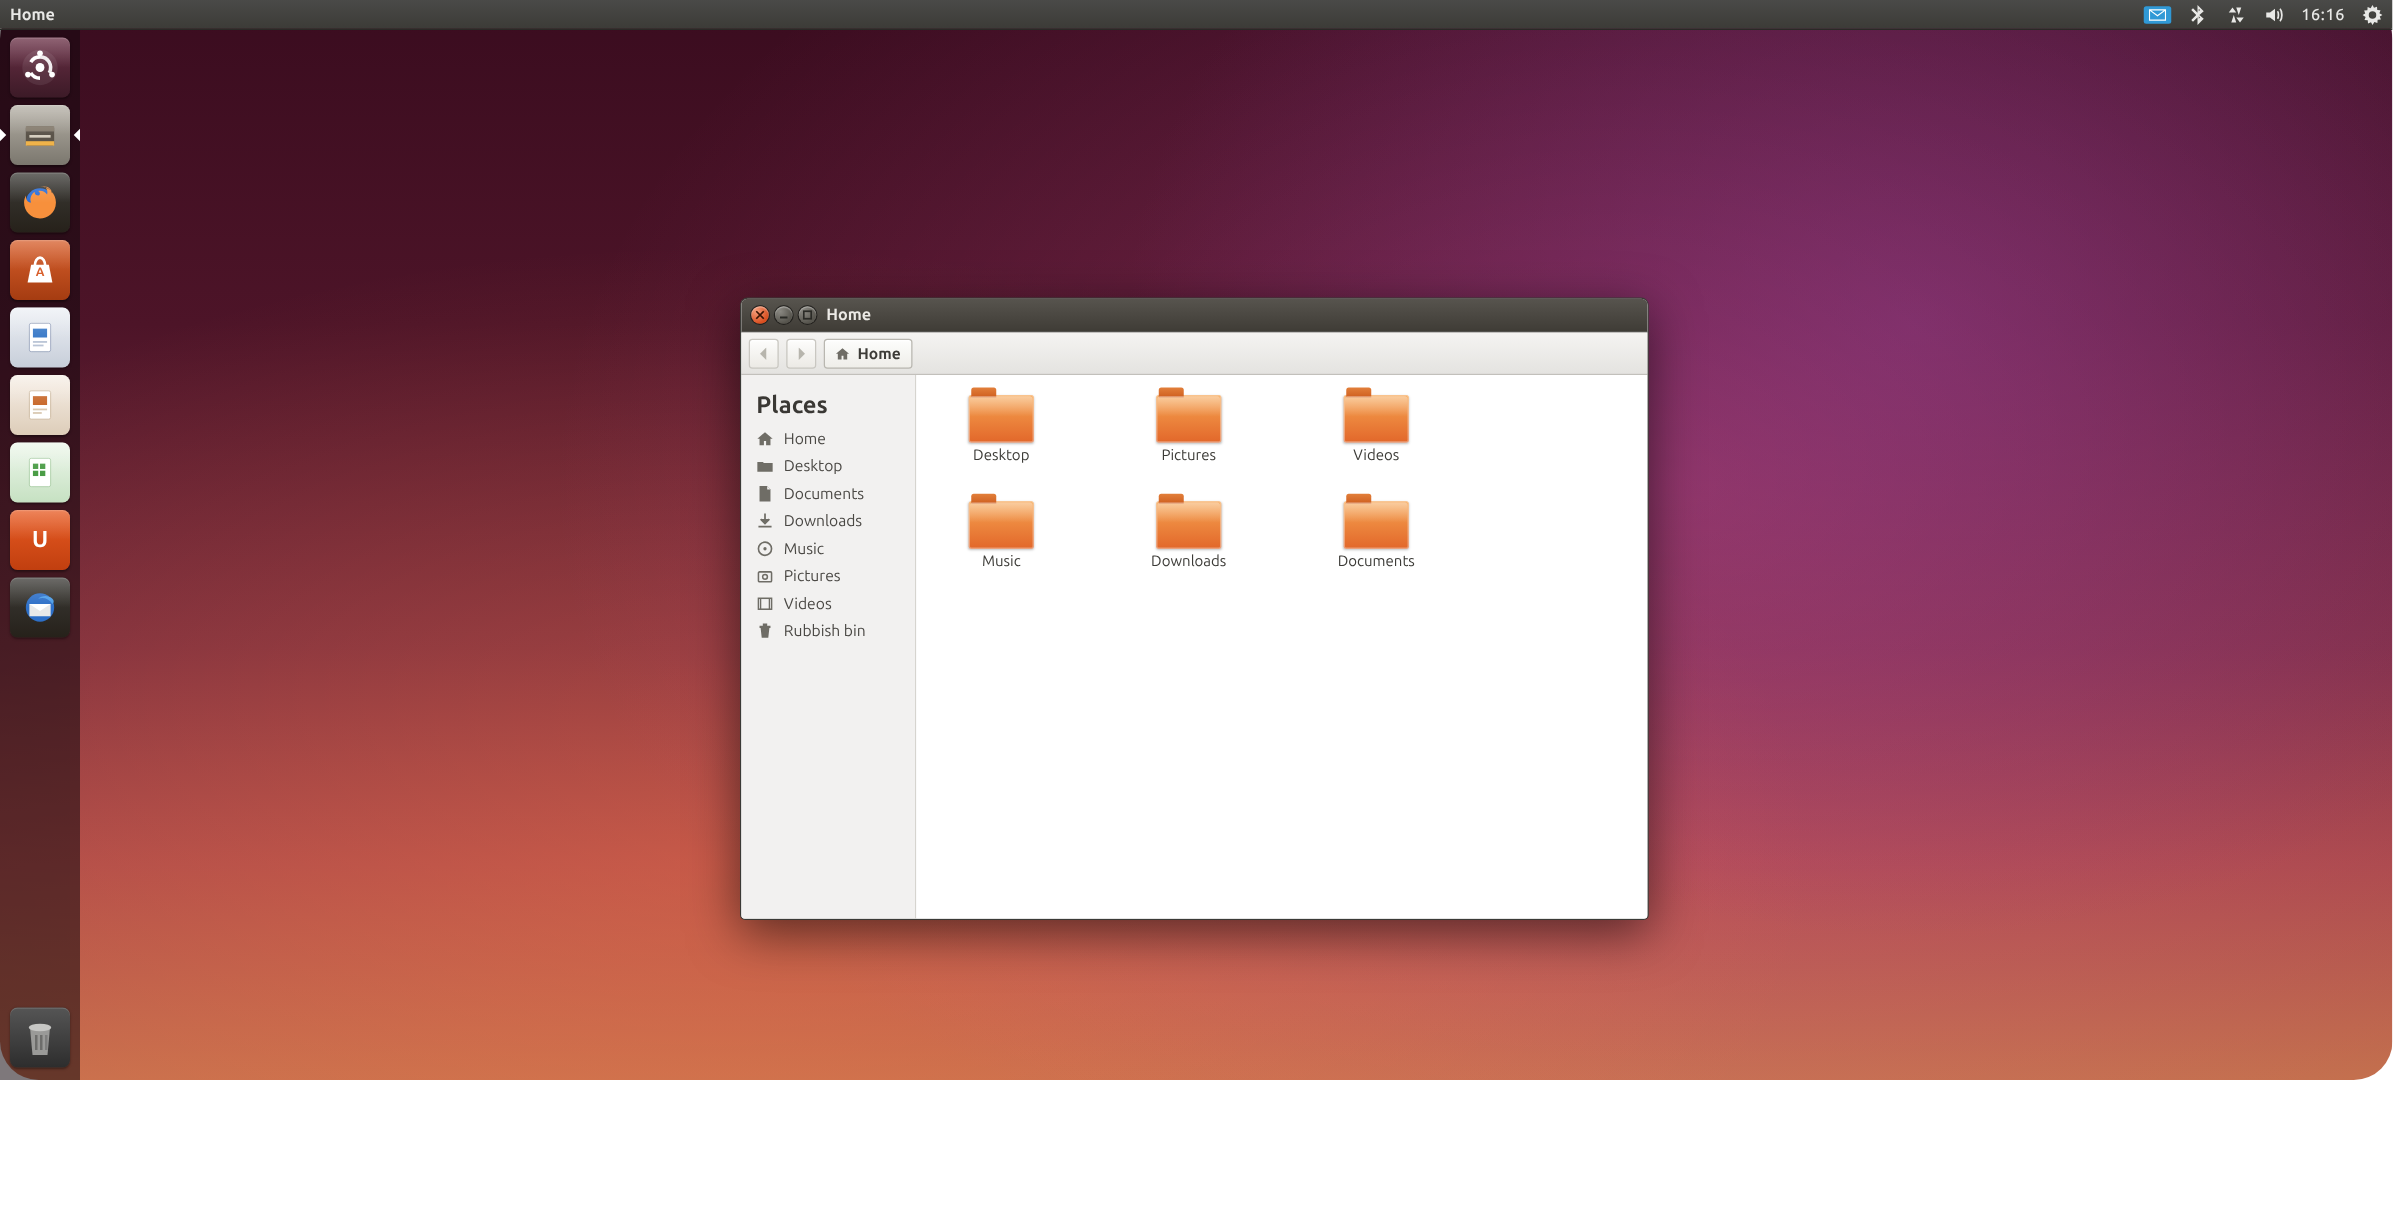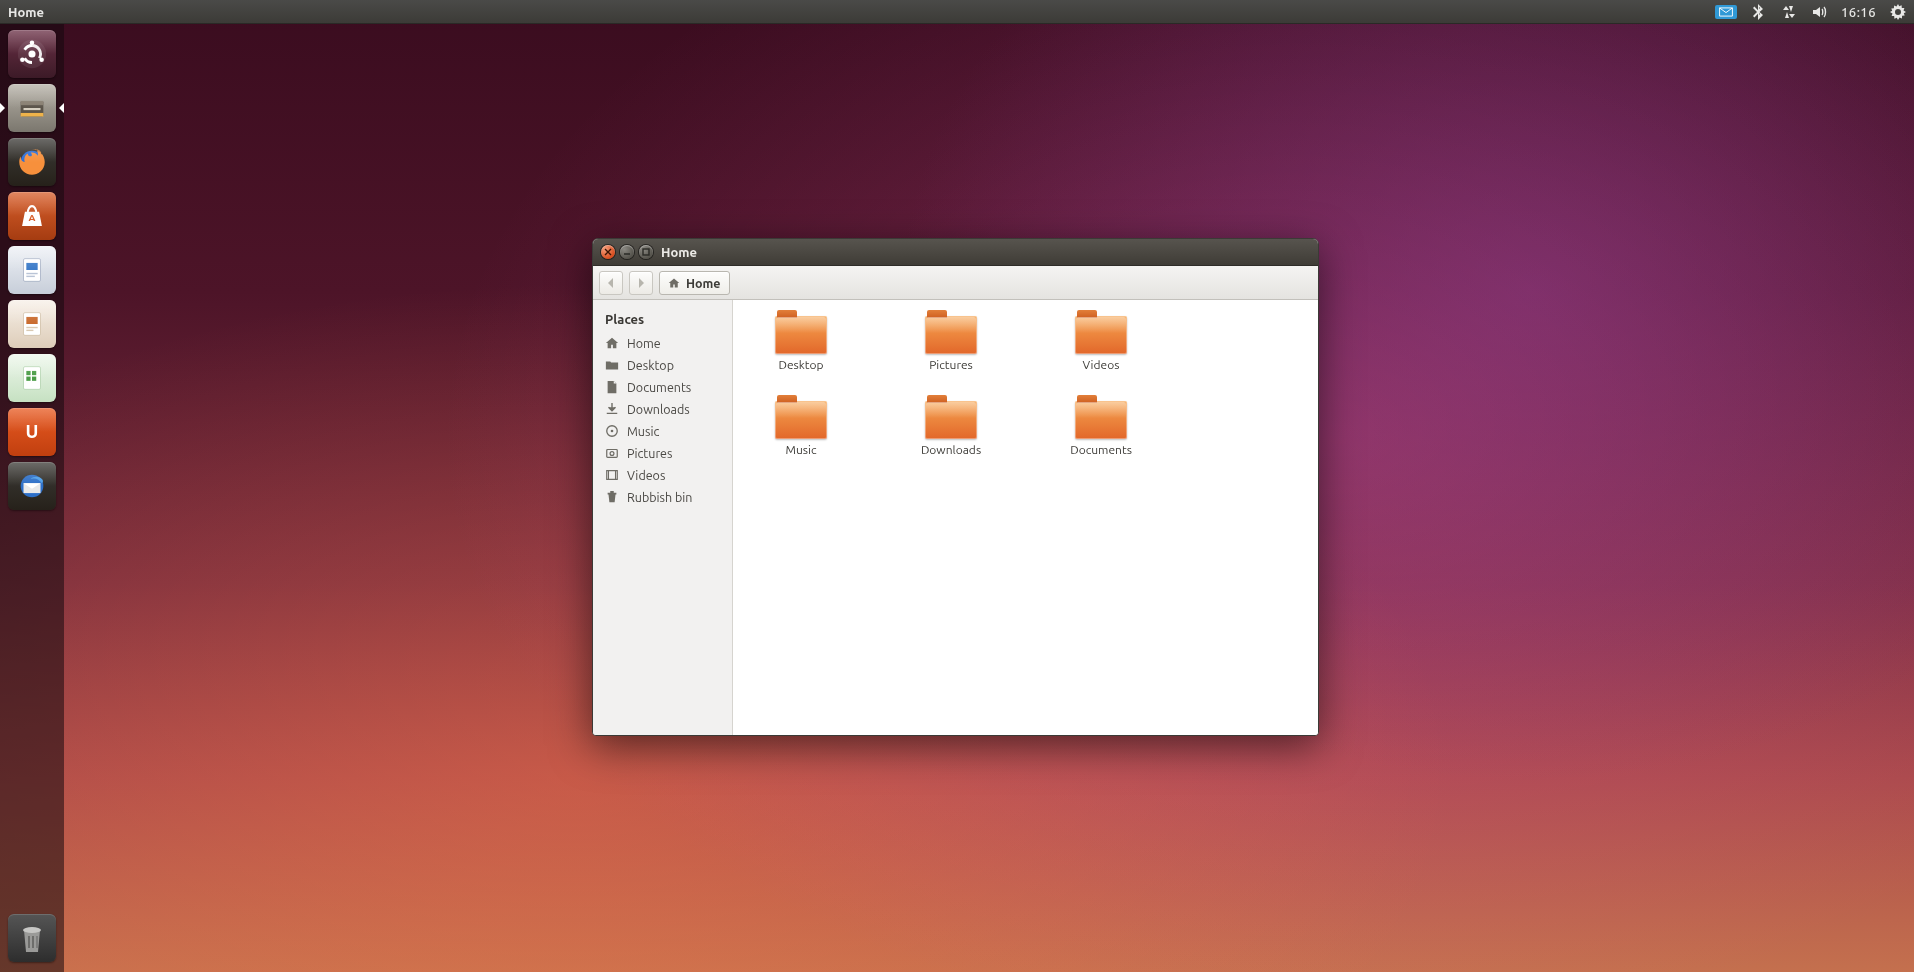--- a/index.html
+++ b/index.html
@@ -2,26 +2,27 @@
 <html><head>
 <meta charset="utf-8">
 <style>
   * { margin: 0; padding: 0; box-sizing: border-box; font-family: "Ubuntu", "Helvetica Neue", Arial, sans-serif; }
   html, body { width: 100%; height: 100%; overflow: hidden; }
 
   
   .desktop {
     position: relative;
     width: 1914px;
-    height: 972px;
+    height: 864px;
     background:
       radial-gradient(ellipse 1500px 1000px at 70% 45%, rgba(255,100,200,.25), transparent 60%),
       radial-gradient(ellipse 900px 700px at 80% 30%, rgba(120,50,120,.6), transparent 70%),
       radial-gradient(ellipse 1600px 900px at 30% 80%, rgba(255,120,70,.35), transparent 55%),
       linear-gradient(180deg, #3a0c1f 0%, #4d1428 30%, #7a2d3e 60%, #aa4a4a 80%, #c4704e 100%);
+    border-radius: 31px;
   }
 
   
   .top-panel {
     position: absolute; top: 0; left: 0; right: 0; height: 24px;
     background: linear-gradient(180deg, #4a4a48 0%, #3c3b37 100%);
     border-bottom: 1px solid #2a2926;
     display: flex; align-items: center; color: #e8e8e6;
     font-size: 13px; font-weight: 600;
     padding: 0 8px;
@@ -115,21 +116,21 @@
     font-size: 12.5px; color:#3c3b37; font-weight:600;
     box-shadow: inset 0 1px 0 #fff;
   }
   .breadcrumb svg { width:12px; height:12px; }
 
   .body { flex:1; display:flex; min-height:0; }
   .sidebar {
     width: 140px; background:#f2f1f0; border-right:1px solid #d6d4cf;
     padding: 8px 0;
   }
-  .sidebar .section-label { font-weight:700; font-size:13px; color:#3a3834; padding: 4px 12px 6px; }
+  .sidebar .section-label { font-weight:700; font-size:19px; color:#3a3834; padding: 4px 12px 6px; }
   .sidebar .place { display:flex; align-items:center; gap:8px; font-size:12.5px; color:#4a4844; padding:4px 12px; cursor:default;}
   .sidebar .place svg { width:14px; height:14px; flex:none; color:#6f6d66; }
 
   .content {
     flex:1; background:#fff; padding: 10px 26px;
     display:flex; flex-wrap:wrap; align-content:flex-start;
     column-gap: 66px; row-gap: 24px;
   }
   .folder-item { width: 84px; text-align:center; font-size:12px; color:#3c3b37; }
   .folder-icon {

